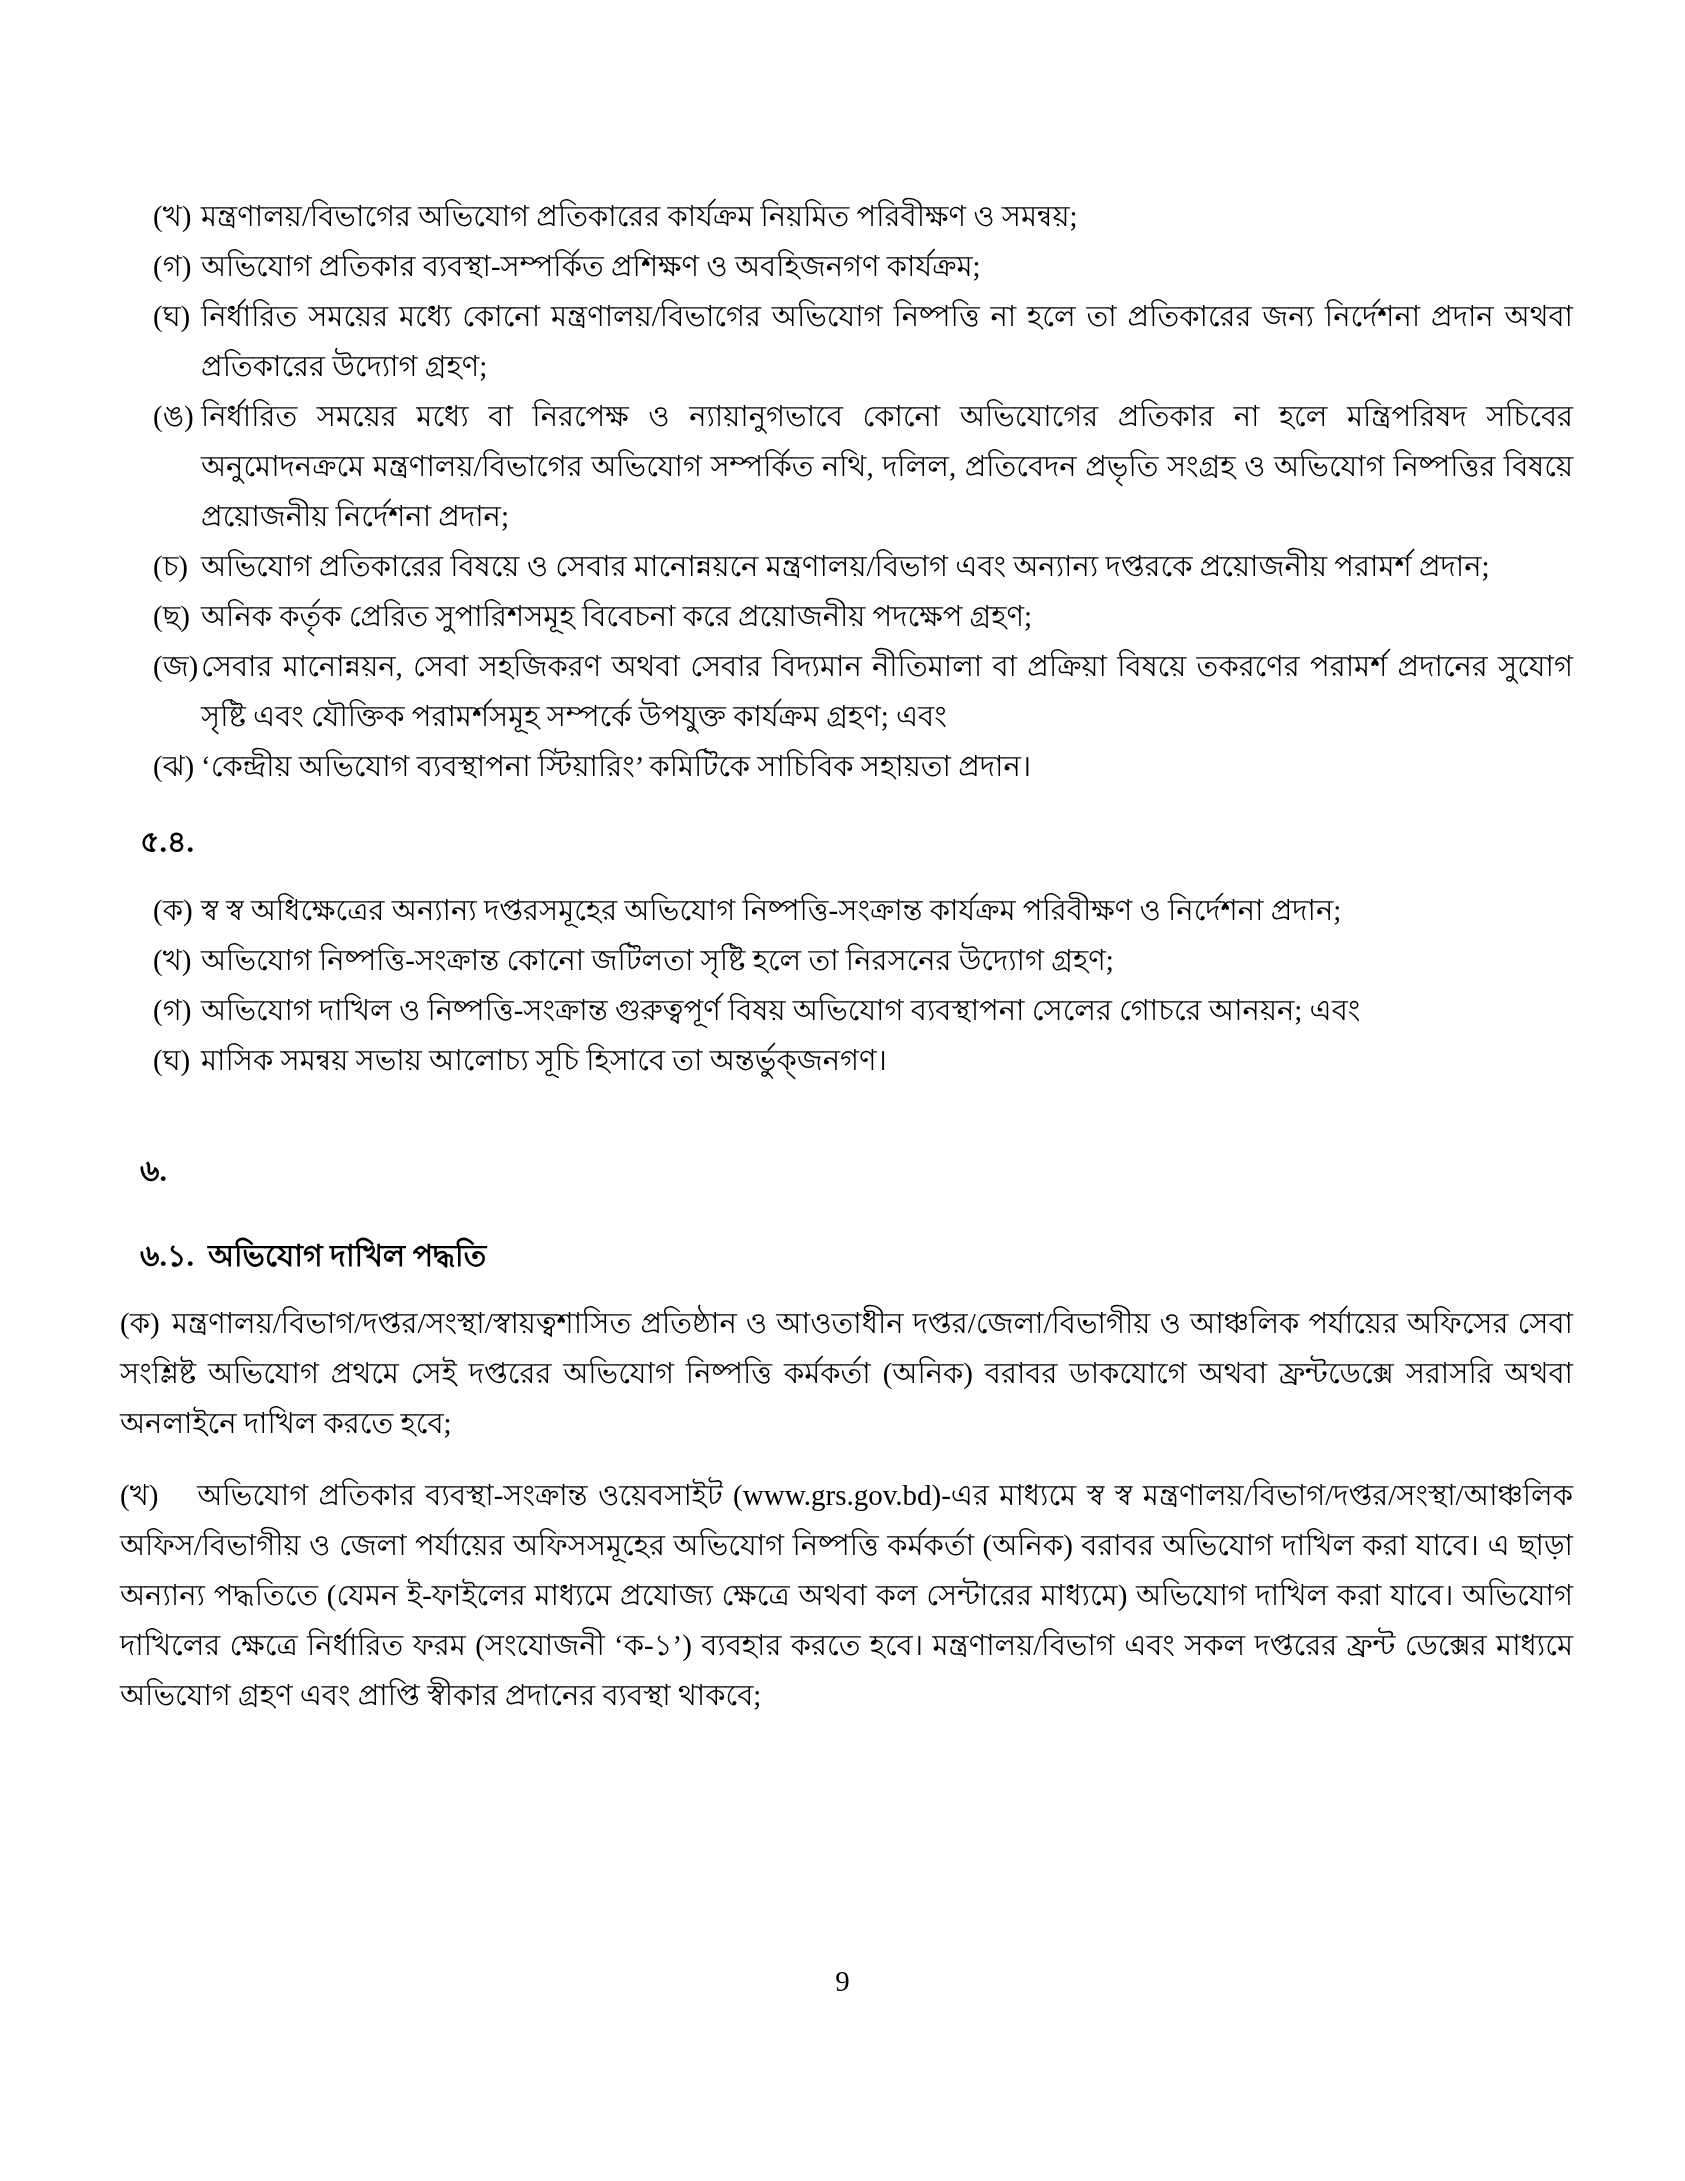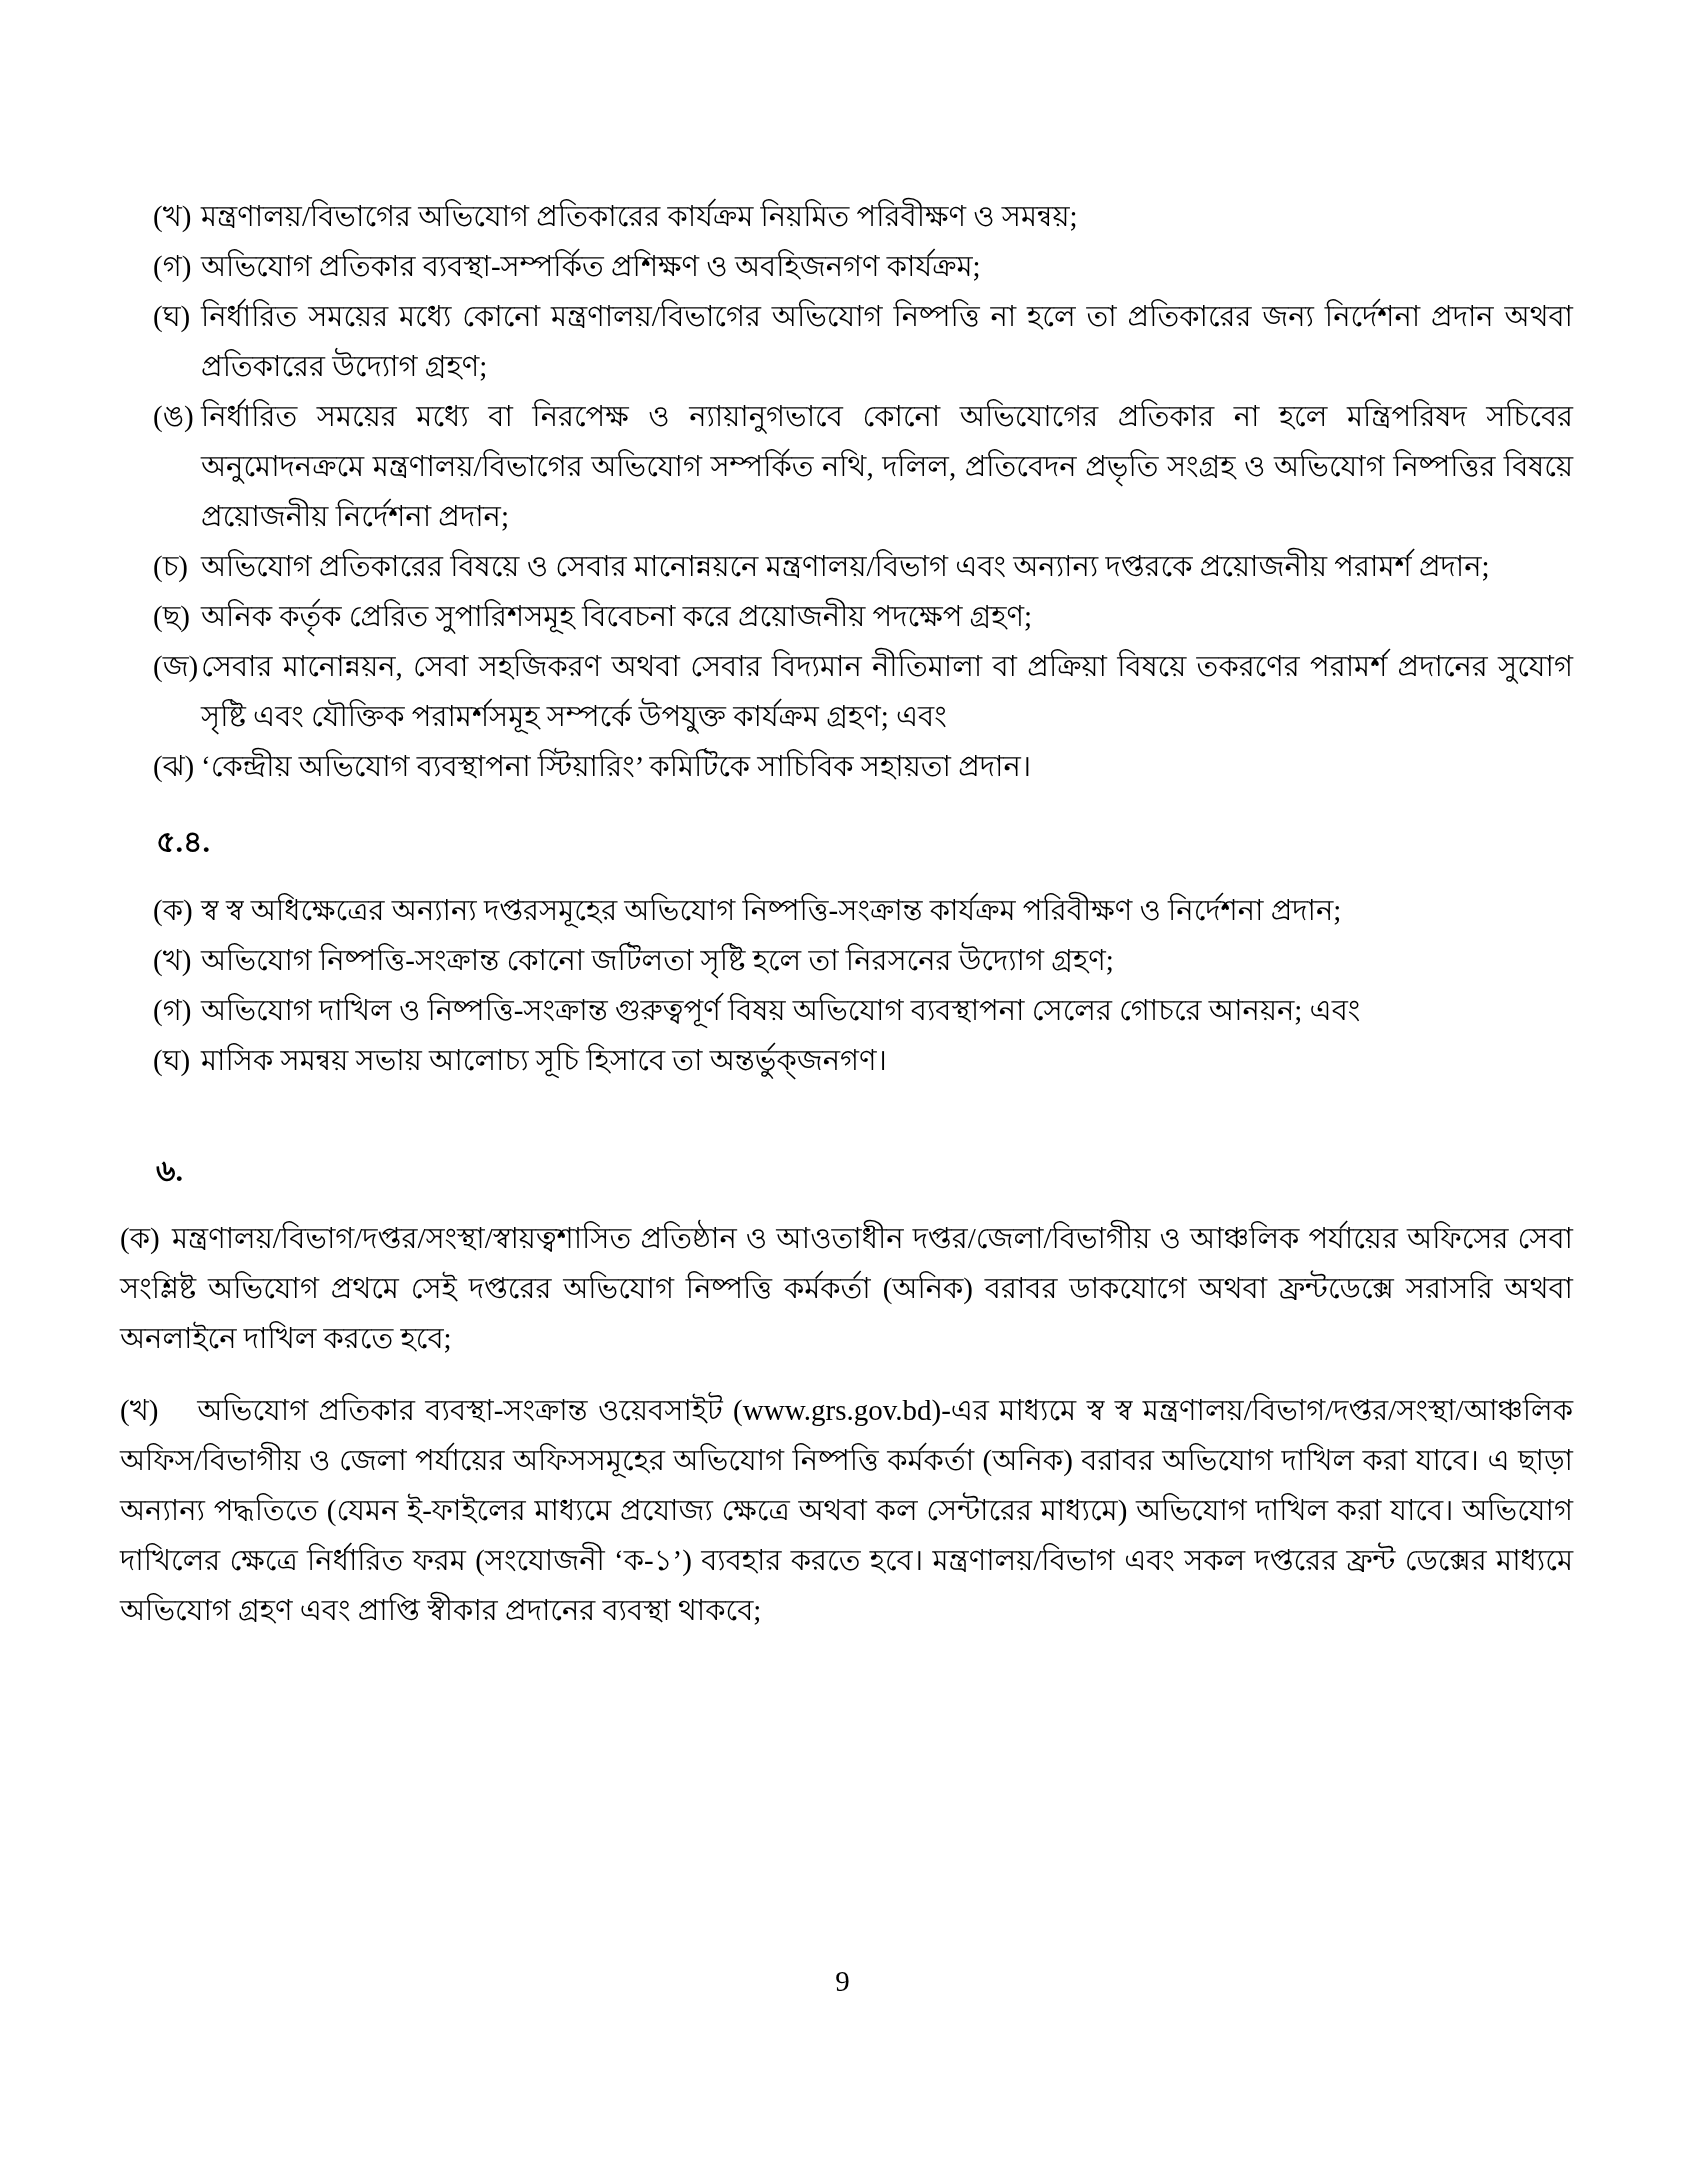--- a/index.html
+++ b/index.html
@@ -31,21 +31,21 @@
   .hang-item .marker { flex: 0 0 48px; }
   .hang-item .item-text { flex: 1 1 auto; text-align: justify; }
 
   
   .section-heading {
     display: flex;
     align-items: flex-start;
     font-weight: bold;
     font-size: 30px;
     line-height: 50px;
-    margin-left: 36px;
+    margin-left: 20px;
   }
   .section-heading .h-num { flex: 0 0 auto; }
   .section-heading.num-narrow .h-num { min-width: 50px; }
   .section-heading.num-wide .h-num { min-width: 68px; }
   .heading-5-4 { margin-top: 26px; }
   .heading-6 { margin-top: 61px; }
   .heading-6-1 { margin-top: 35px; }
 
   
   .para { text-align: justify; }
@@ -128,20 +128,24 @@
       <li class="hang-item">
         <span class="marker">(ঘ)</span>
         <span class="item-text">মাসিক সমন্বয় সভায় আলোচ্য সূচি হিসাবে তা অন্তর্ভুক্জনগণ।</span>
       </li>
     </ol>
 
     <h2 class="section-heading num-wide heading-6">
       <span class="h-num">৬.</span>
     </h2>
 
+    <h3 class="section-heading num-wide heading-6-1">
+      <span class="h-num">৬.১.</span>
+      <span class="h-title">অভিযোগ দাখিল পদ্ধতি</span>
+    </h3>
 
     <p class="para para-ka">
       <span class="inline-label">(ক)</span><span>মন্ত্রণালয়/বিভাগ/দপ্তর/সংস্থা/স্বায়ত্বশাসিত প্রতিষ্ঠান ও আওতাধীন দপ্তর/জেলা/বিভাগীয় ও আঞ্চলিক পর্যায়ের অফিসের সেবা সংশ্লিষ্ট অভিযোগ প্রথমে সেই দপ্তরের অভিযোগ নিষ্পত্তি কর্মকর্তা (অনিক) বরাবর ডাকযোগে অথবা ফ্রন্টডেক্সে সরাসরি অথবা অনলাইনে দাখিল করতে হবে;</span>
     </p>
 
     <p class="para para-kha">
       <span class="tab-label">(খ)</span><span>অভিযোগ প্রতিকার ব্যবস্থা-সংক্রান্ত ওয়েবসাইট (www.grs.gov.bd)-এর মাধ্যমে স্ব স্ব মন্ত্রণালয়/বিভাগ/দপ্তর/সংস্থা/আঞ্চলিক অফিস/বিভাগীয় ও জেলা পর্যায়ের অফিসসমূহের অভিযোগ নিষ্পত্তি কর্মকর্তা (অনিক) বরাবর অভিযোগ দাখিল করা যাবে। এ ছাড়া অন্যান্য পদ্ধতিতে (যেমন ই-ফাইলের মাধ্যমে প্রযোজ্য ক্ষেত্রে অথবা কল সেন্টারের মাধ্যমে) অভিযোগ দাখিল করা যাবে।  অভিযোগ দাখিলের ক্ষেত্রে নির্ধারিত ফরম (সংযোজনী ‘ক-১’) ব্যবহার করতে হবে। মন্ত্রণালয়/বিভাগ এবং সকল দপ্তরের ফ্রন্ট ডেক্সের মাধ্যমে অভিযোগ গ্রহণ এবং প্রাপ্তি স্বীকার প্রদানের ব্যবস্থা থাকবে;</span>
     </p>
 
   </main>

